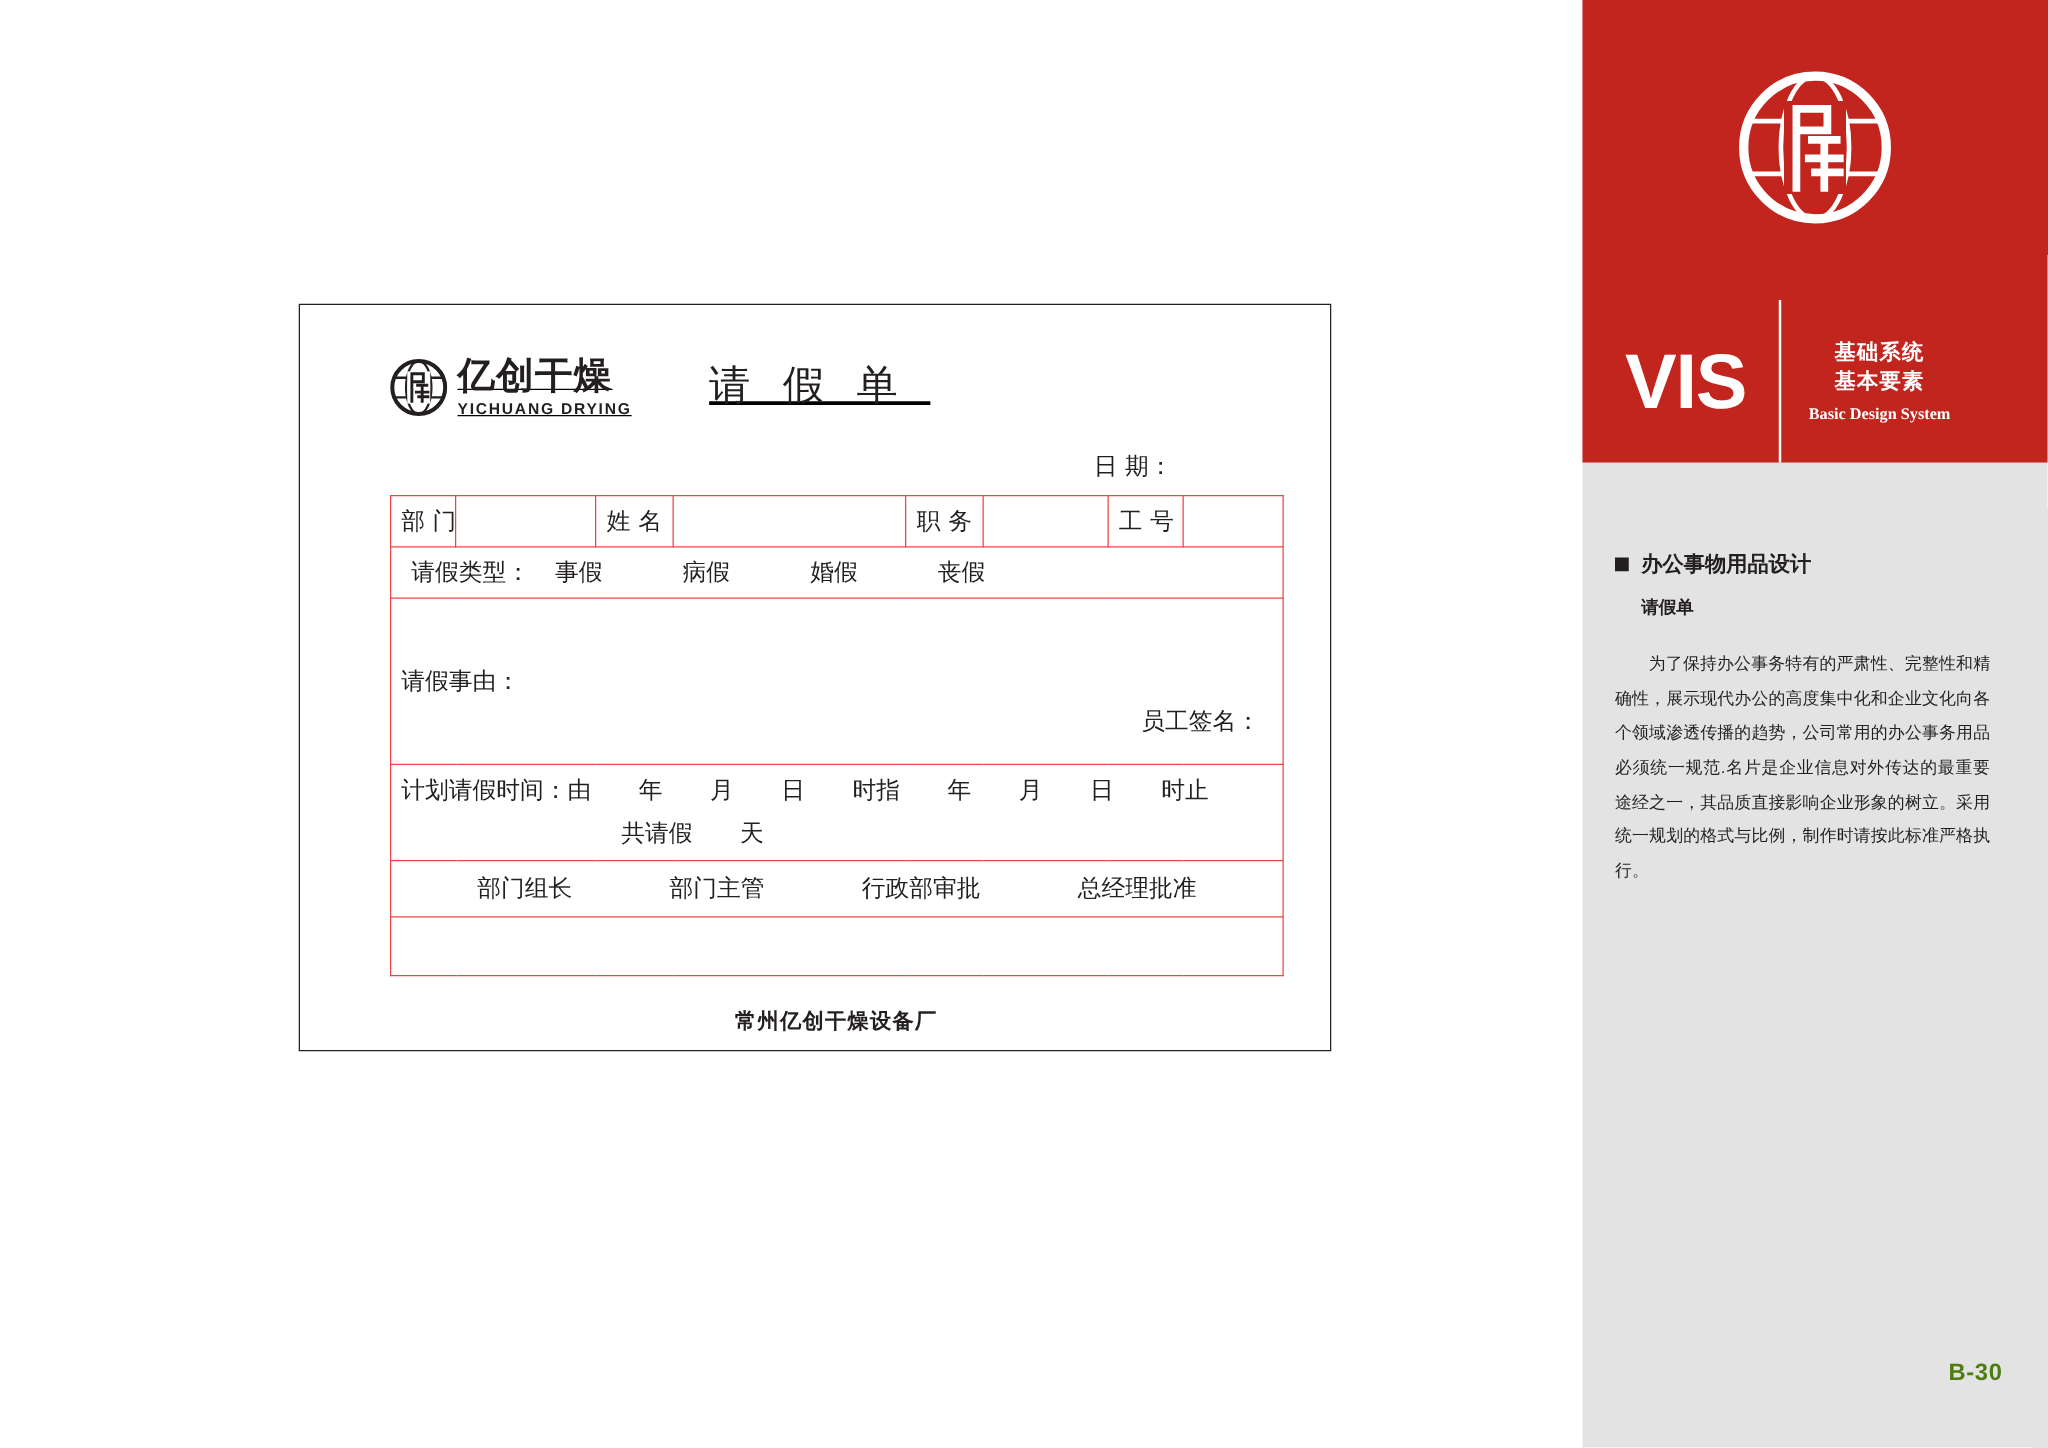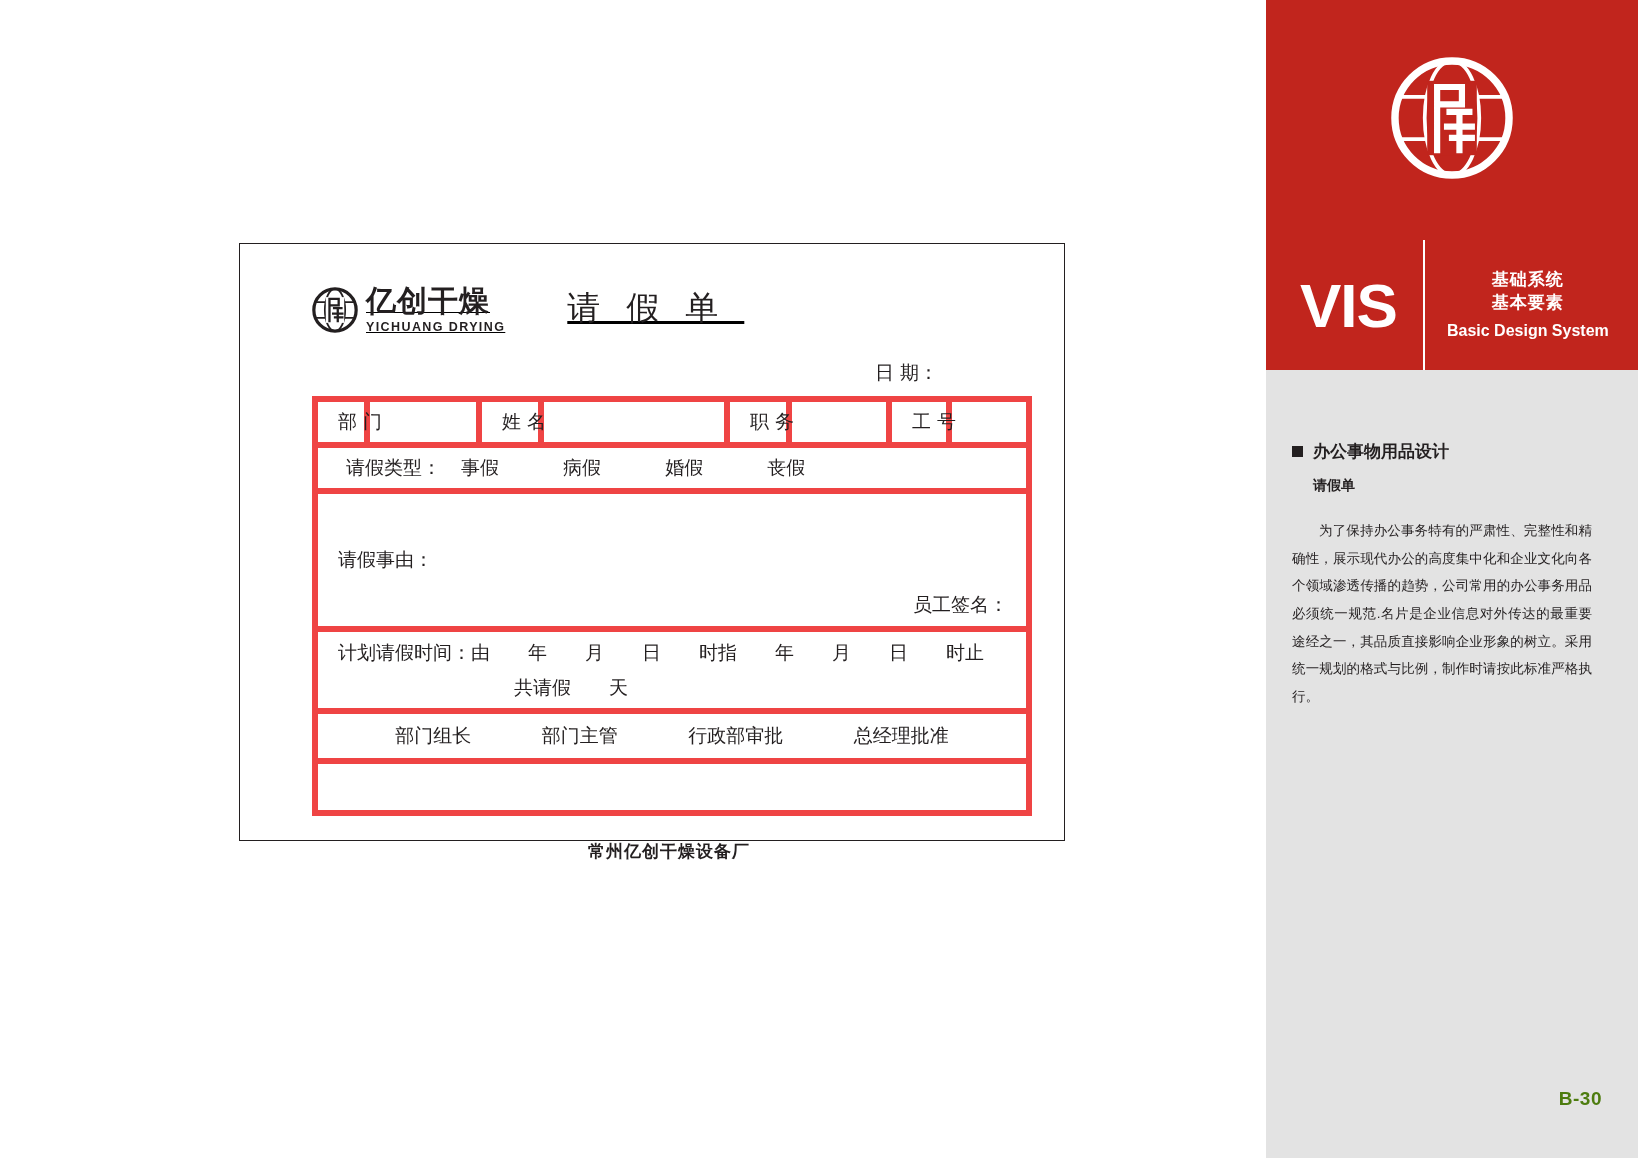--- a/index.html
+++ b/index.html
@@ -71,23 +71,24 @@
     color: #ffffff;
     line-height: 1.38;
     text-align: center;
   }
   .vis-sub .l1, .vis-sub .l2 {
     font-size: 17px;
     font-weight: bold;
     letter-spacing: 1px;
   }
   .vis-sub .l3 {
-    font-size: 16px;
+    font-size: 13px;
     font-weight: bold;
     margin-top: 6px;
+    font-family: Liberation Serif, serif;
   }
 
   .rail-body {
     position: absolute;
     top: 440px;
     left: 26px;
     width: 300px;
   }
   .rail-section-title {
     display: flex;
@@ -199,41 +200,41 @@
 
   table.form {
     margin-top: 10px;
     border-collapse: collapse;
     width: 714px;
     table-layout: fixed;
     font-family: "DejaVu Serif", serif;
     color: #231f20;
   }
   table.form td {
-    border: 6px solid #ef4444;
-    font-size: 19px;
-    padding: 0 20px;
+    border: 1px solid #ef4444;
+    font-size: 19px;
+    padding: 0 8px;
     vertical-align: middle;
   }
   .cell-label {
     text-align: center;
     white-space: nowrap;
   }
   .row-h1 td { height: 40px; }
   .row-h2 td { height: 40px; }
   .reason-cell {
     height: 132px;
     vertical-align: top;
     padding-top: 9px;
     position: relative;
   }
   .reason-sign {
     position: absolute;
     right: 18px;
-    bottom: 8px;
+    bottom: 21px;
     font-size: 19px;
   }
   .time-cell {
     height: 76px;
     vertical-align: top;
     padding-top: 9px;
     line-height: 1.85;
   }
   .time-line2 {
     padding-left: 176px;

